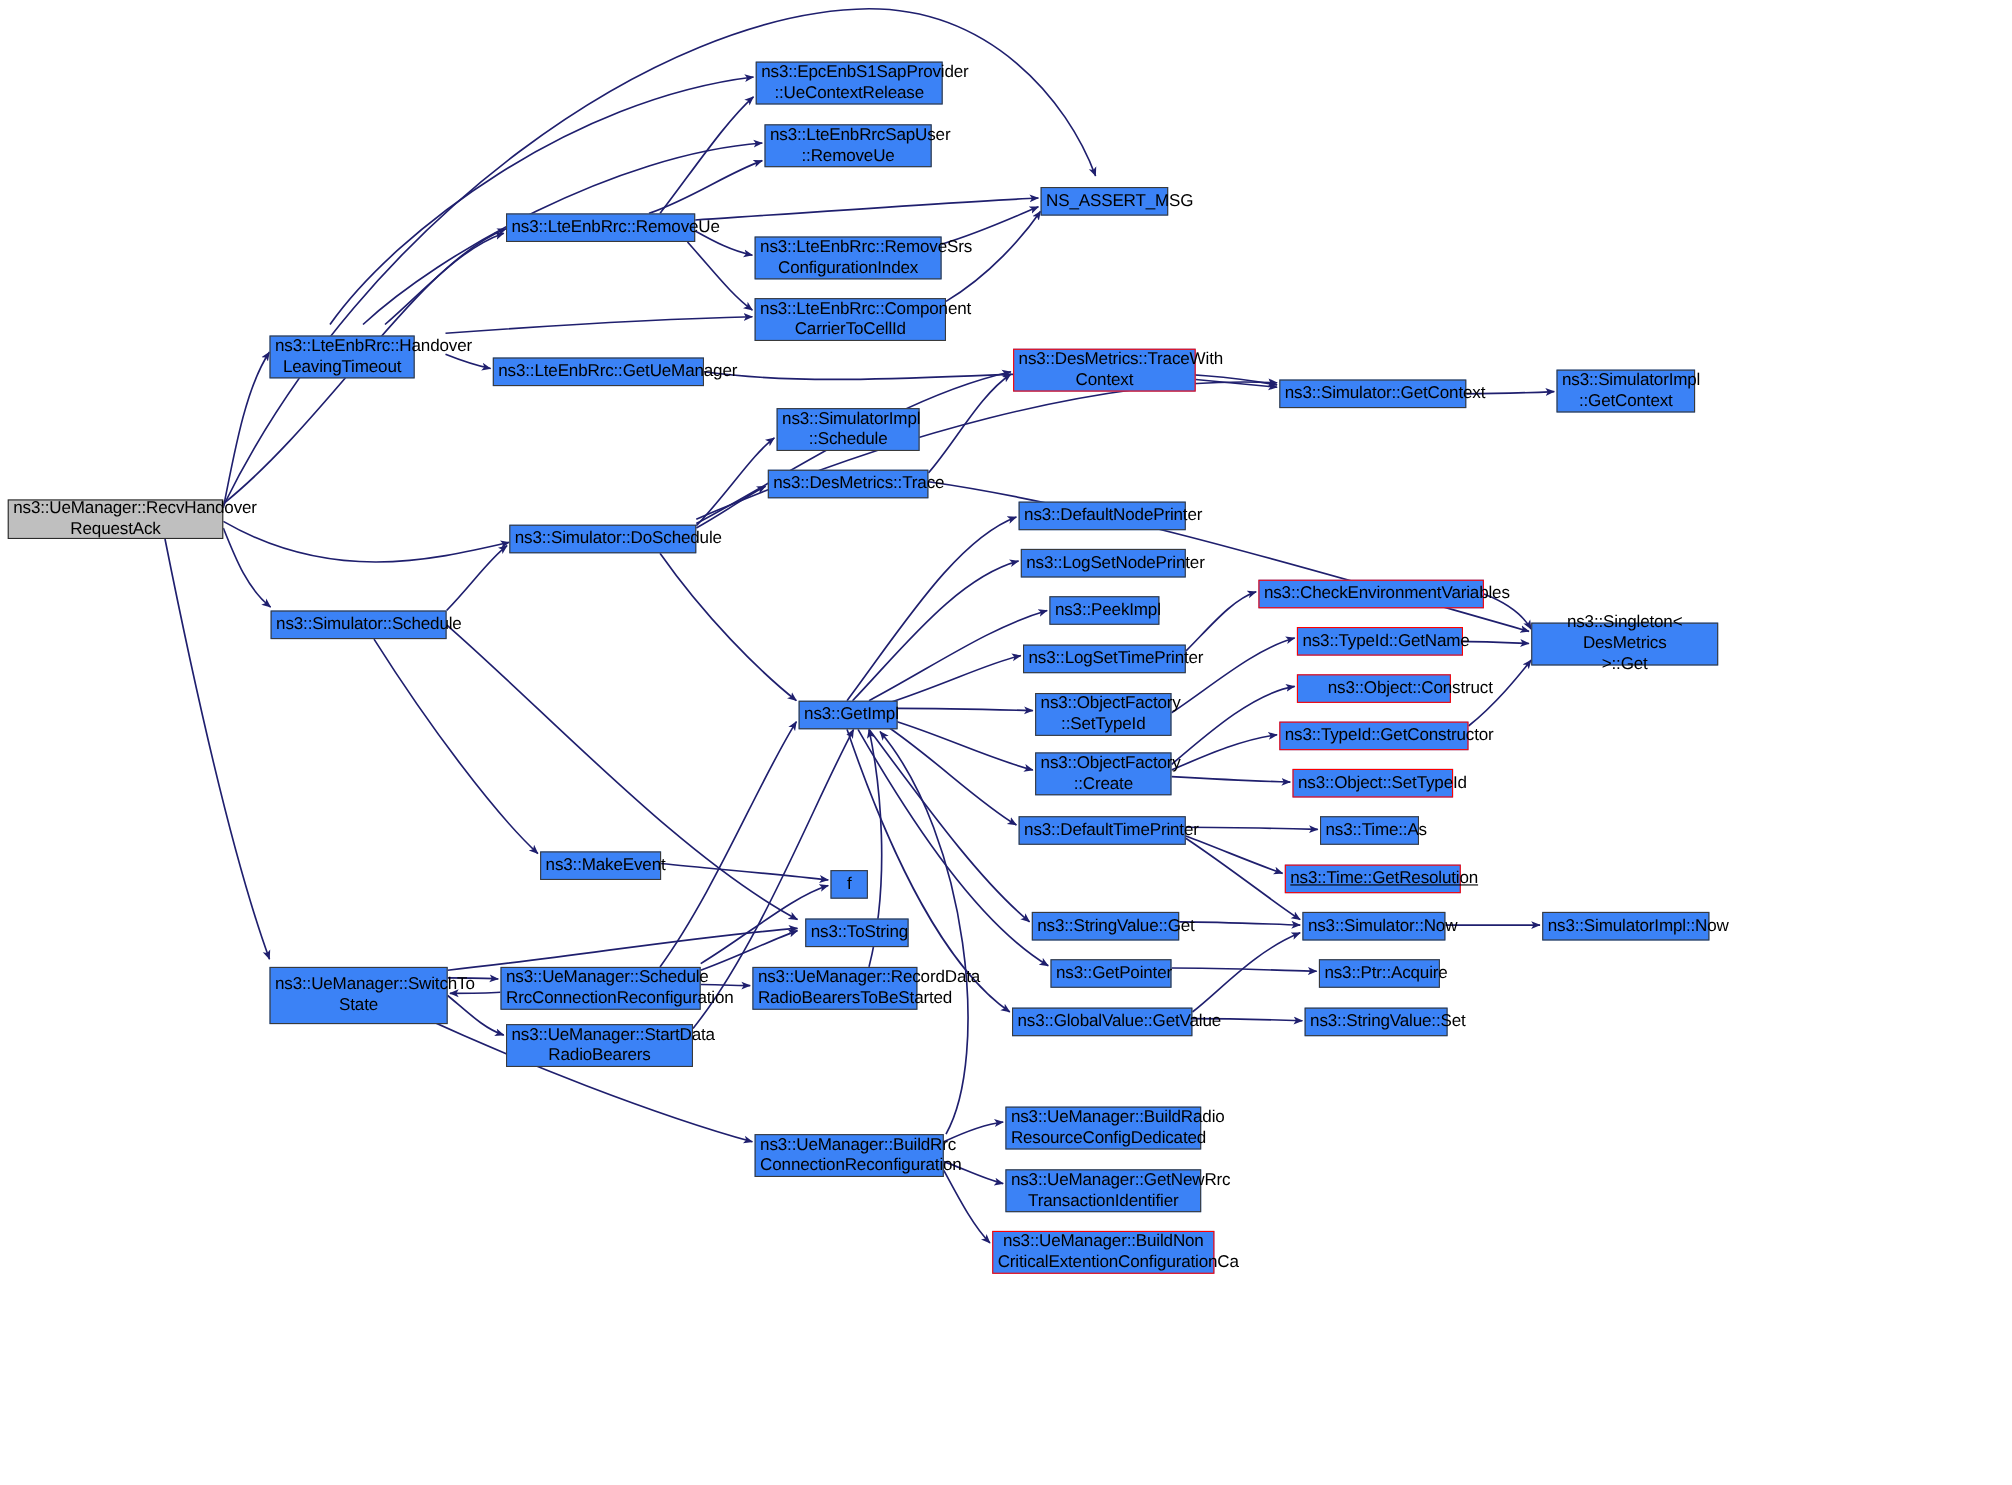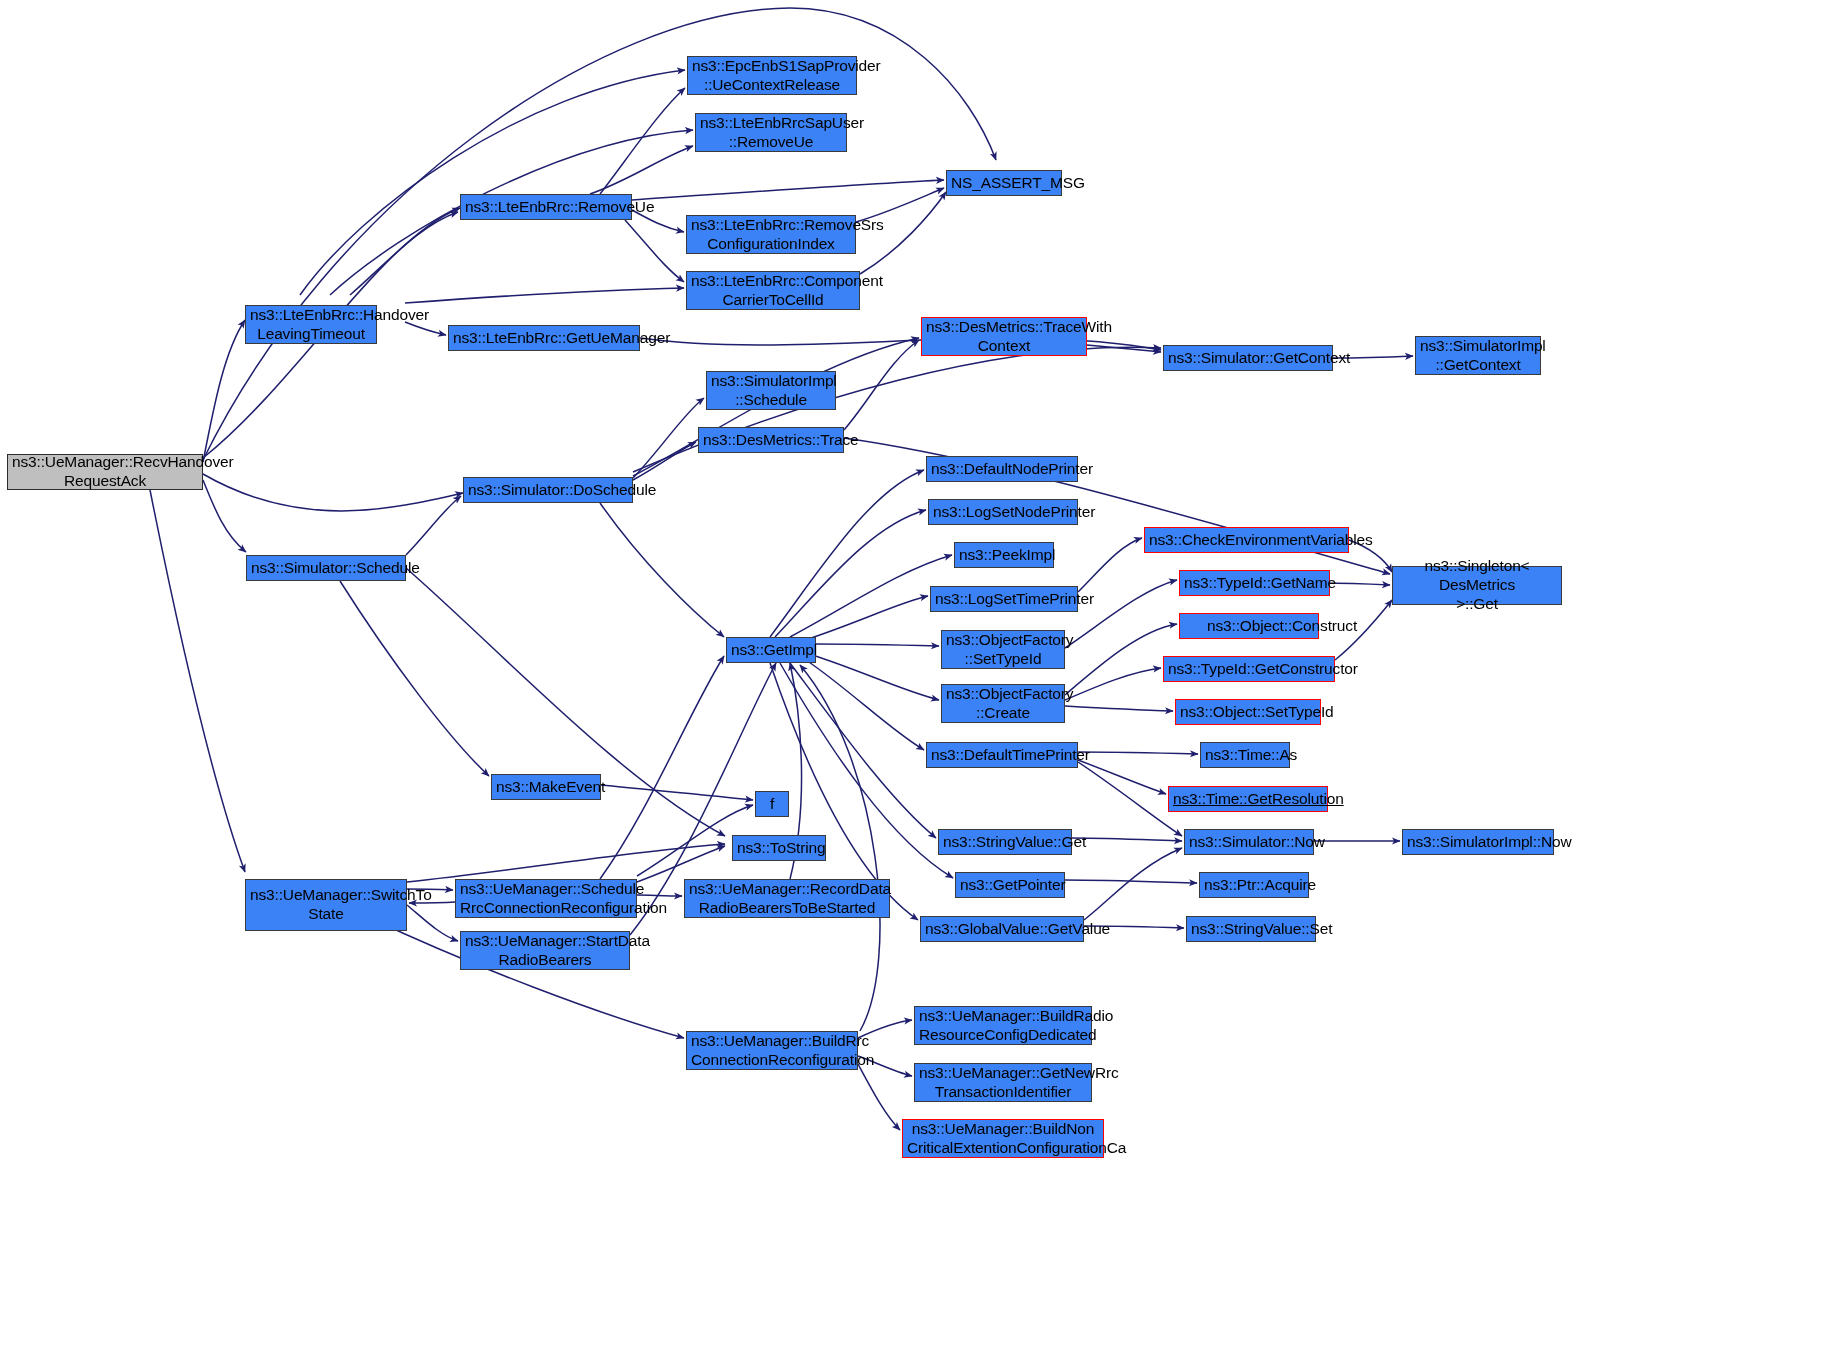--- a/index.html
+++ b/index.html
@@ -186,21 +186,21 @@
       <div class="node" style="left: 938px; top: 829px; width: 134px; height: 26px;"><span class="lbl">ns3::StringValue::Get</span></div>
       <div class="node" style="left: 1184px; top: 829px; width: 130px; height: 26px;"><span class="lbl">ns3::Simulator::Now</span></div>
       <div class="node" style="left: 1402px; top: 829px; width: 152px; height: 26px;"><span class="lbl">ns3::SimulatorImpl::Now</span></div>
       <div class="node" style="left: 684px; top: 835px; width: 94px; height: 26px; margin-left: 48px;"><span class="lbl">ns3::ToString</span></div>
       <div class="node" style="left: 955px; top: 872px; width: 110px; height: 26px;"><span class="lbl">ns3::GetPointer</span></div>
       <div class="node" style="left: 1199px; top: 872px; width: 110px; height: 26px;"><span class="lbl">ns3::Ptr::Acquire</span></div>
       <div class="node" style="left: 245px; top: 879px; width: 162px; height: 52px;"><span class="lbl">ns3::UeManager::SwitchTo
 State</span></div>
       <div class="node" style="left: 455px; top: 879px; width: 182px; height: 39px;"><span class="lbl">ns3::UeManager::Schedule
 RrcConnectionReconfiguration</span></div>
-      <div class="node" style="left: 684px; top: 879px; width: 206px; height: 39px;"><span class="lbl">ns3::UeManager::RecordData
+      <div class="node" style="left: 684px; top: 879px; width: 150px; height: 39px;"><span class="lbl">ns3::UeManager::RecordData
 RadioBearersToBeStarted</span></div>
       <div class="node" style="left: 920px; top: 916px; width: 164px; height: 26px;"><span class="lbl">ns3::GlobalValue::GetValue</span></div>
       <div class="node" style="left: 1186px; top: 916px; width: 130px; height: 26px;"><span class="lbl">ns3::StringValue::Set</span></div>
       <div class="node" style="left: 460px; top: 931px; width: 170px; height: 39px;"><span class="lbl">ns3::UeManager::StartData
 RadioBearers</span></div>
       <div class="node" style="left: 686px; top: 1031px; width: 172px; height: 39px; justify-content: flex-end;"><span class="lbl">ns3::UeManager::BuildRrc
 ConnectionReconfiguration</span></div>
       <div class="node" style="left: 914px; top: 1006px; width: 178px; height: 39px;"><span class="lbl">ns3::UeManager::BuildRadio
 ResourceConfigDedicated</span></div>
       <div class="node" style="left: 914px; top: 1063px; width: 178px; height: 39px;"><span class="lbl">ns3::UeManager::GetNewRrc

